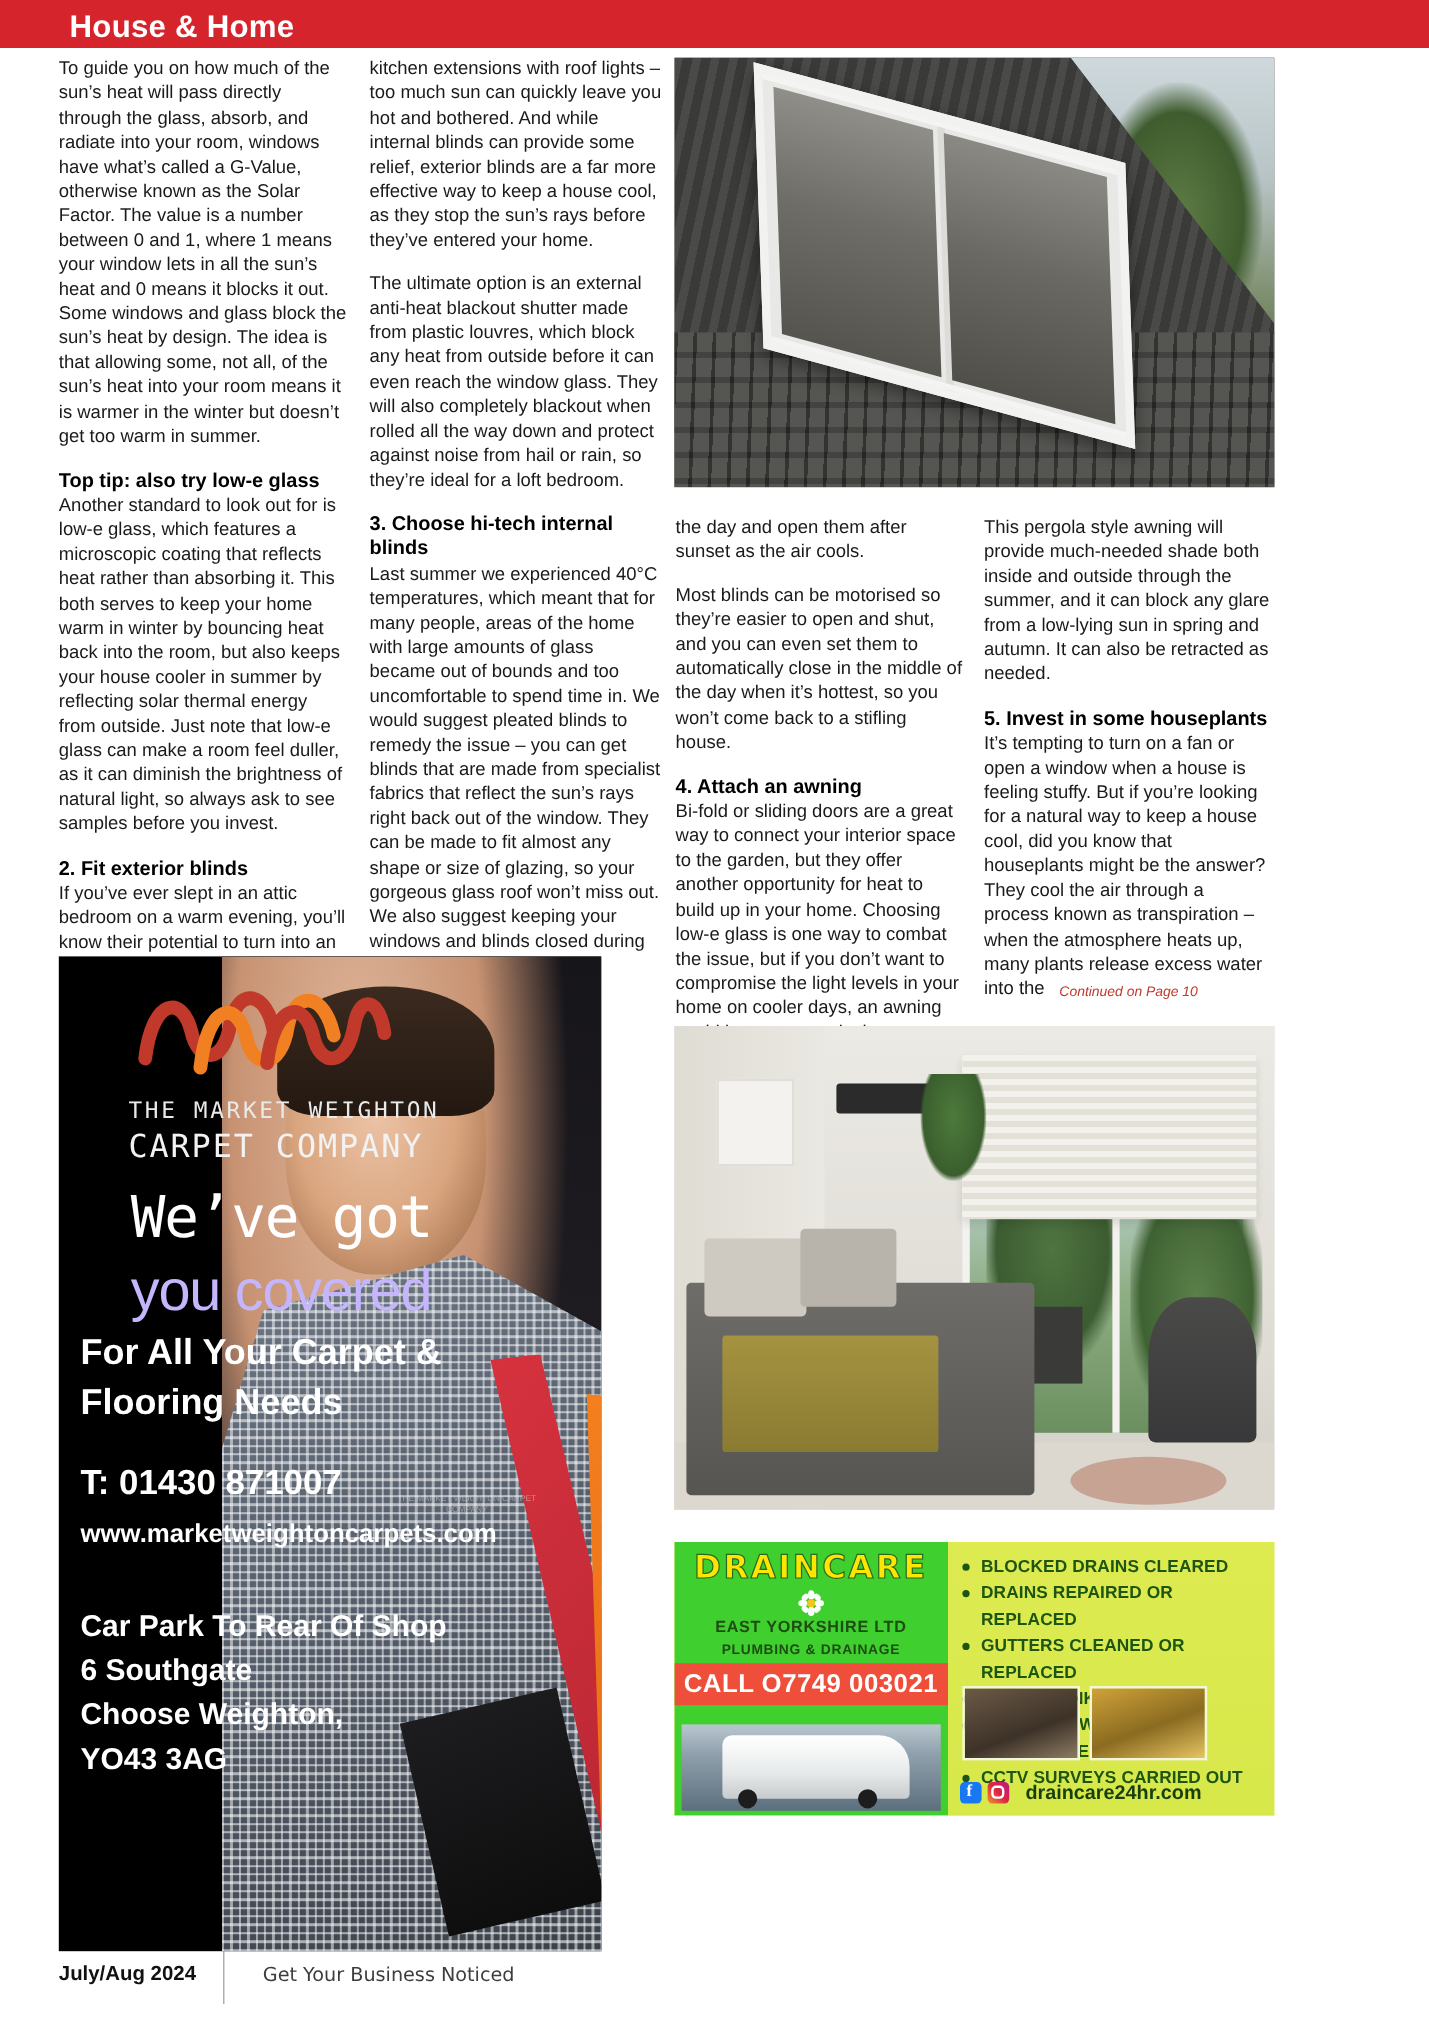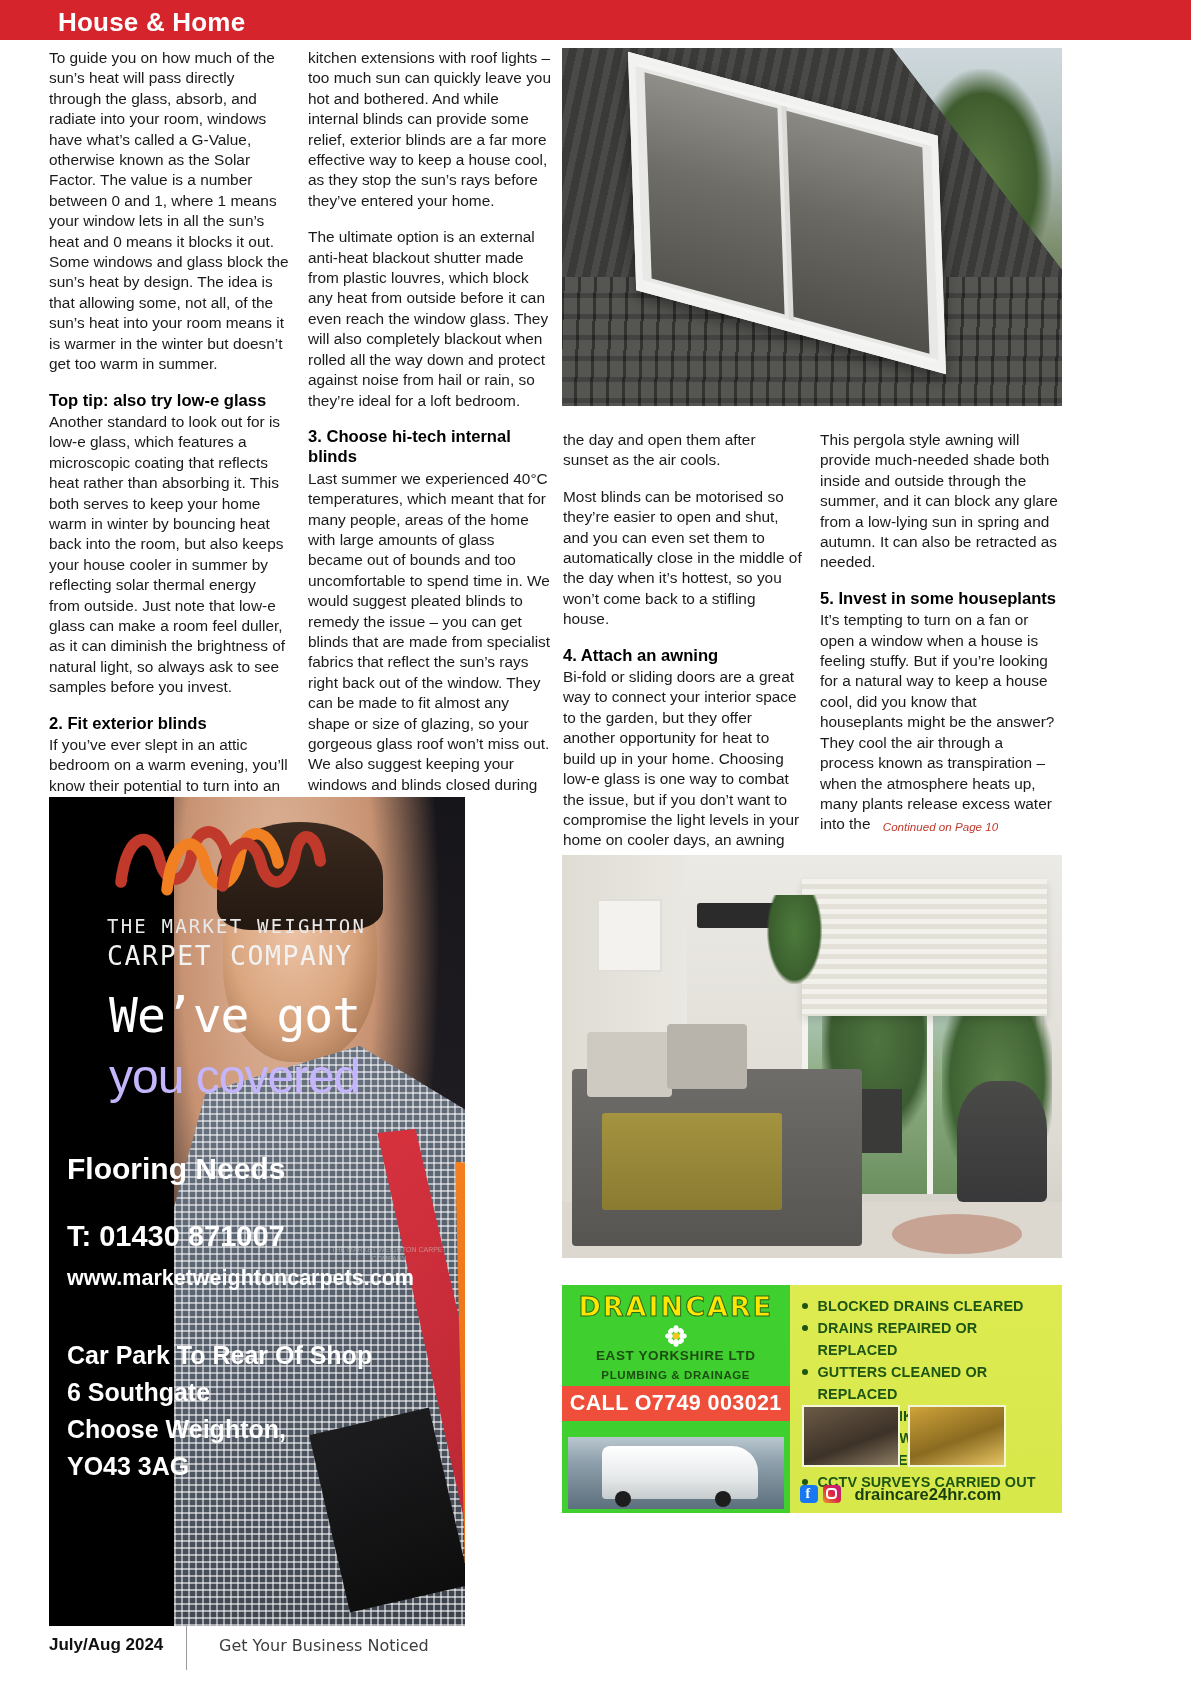--- a/index.html
+++ b/index.html
@@ -105,21 +105,21 @@
   .bd-plant { position:absolute; left:41%; top:10%; width:11%; height:22%;
     background: radial-gradient(ellipse at 50% 40%, #4d7a3c 0%, #3a5e2d 65%, rgba(0,0,0,0) 72%); }
   .bd-chair { position:absolute; right:3%; bottom:14%; width:18%; height:30%;
     background: linear-gradient(180deg,#4a4a48 0%,#38383a 100%); border-radius:40% 40% 6px 6px; }
   .bd-floor { position:absolute; left:0; bottom:0; width:100%; height:14%; background:#ddd8cf; }
   .bd-rug { position:absolute; right:8%; bottom:1%; width:26%; height:10%; background:#c7a394; border-radius:50%; }
   .bd-table { position:absolute; left:56%; bottom:26%; width:12%; height:16%; background:#3a3a38; }
 
   
   .ad-carpet {
-    position:absolute; left:49px; top:797px; width:416px; height:829px;
+    position:absolute; left:49px; top:797px; width:452px; height:829px;
     background:#000; overflow:hidden;
   }
   .cc-person {
     position:absolute; right:-4%; top:0; width:74%; height:100%;
     background:
       radial-gradient(ellipse at 34% 16%, #e0b79c 0%, #c79272 34%, rgba(40,28,22,0) 56%),
       linear-gradient(190deg, #16151a 0%, #201d22 40%, #131216 100%);
   }
   .cc-face {
     position:absolute; left:16%; top:6%; width:50%; height:26%;
@@ -330,20 +330,21 @@
         <path d="M12 70 C18 18, 44 14, 52 46 C58 74, 80 76, 86 40 C92 8, 118 10, 124 48" fill="none" stroke="#c0392b" stroke-width="12" stroke-linecap="round"></path>
         <path d="M60 78 C66 22, 92 18, 100 52 C106 80, 130 80, 136 42 C142 10, 168 12, 176 50" fill="none" stroke="#f08022" stroke-width="12" stroke-linecap="round"></path>
         <path d="M118 74 C124 22, 150 18, 158 50 C164 78, 188 78, 194 40 C199 14, 216 18, 220 48" fill="none" stroke="#c0392b" stroke-width="12" stroke-linecap="round"></path>
       </svg>
     </div>
 
     <div class="cc-brand1">THE MARKET WEIGHTON</div>
     <div class="cc-brand2">CARPET COMPANY</div>
     <div class="cc-tag1">We’ve got</div>
     <div class="cc-tag2">you covered</div>
+    <div class="cc-head1">For All Your Carpet &amp;</div>
     <div class="cc-head2">Flooring Needs</div>
     <div class="cc-phone">T: 01430 871007</div>
     <div class="cc-web">www.marketweightoncarpets.com</div>
     <div class="cc-watermark">THE MARKET WEIGHTON CARPET COMPANY</div>
     <div class="cc-addr">
       <div>Car Park To Rear Of Shop</div>
       <div>6 Southgate</div>
       <div>Choose Weighton,</div>
       <div>YO43 3AG</div>
     </div>

